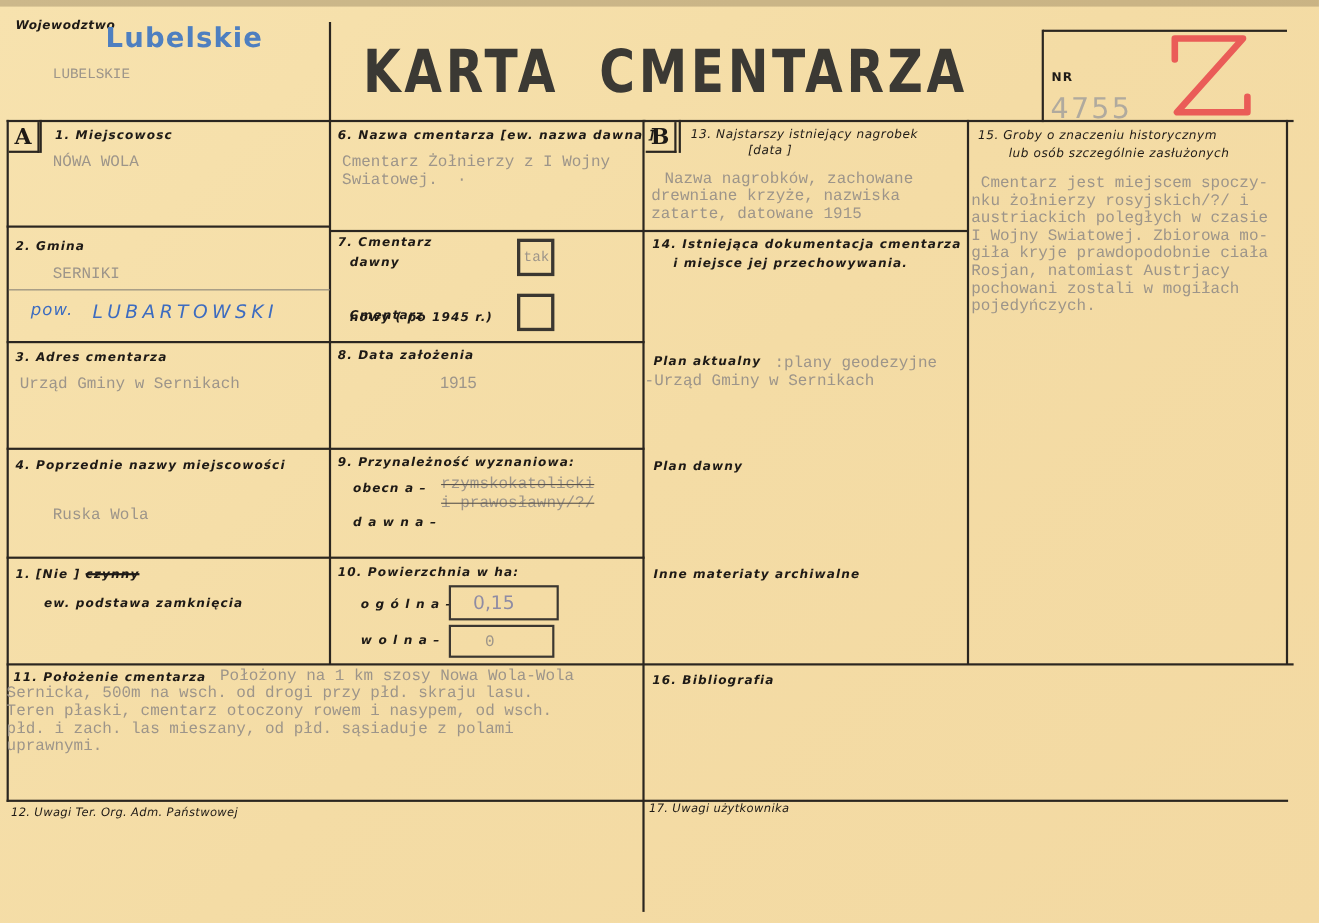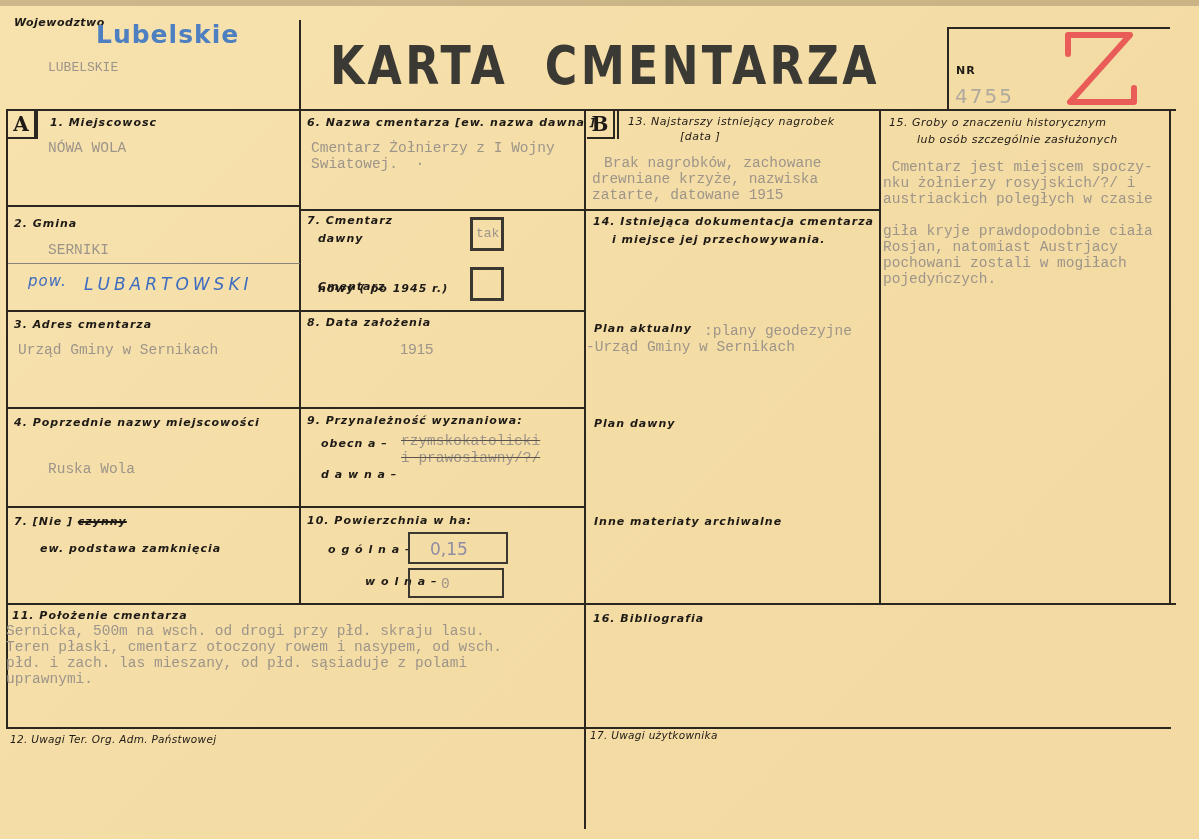--- a/index.html
+++ b/index.html
@@ -41,21 +41,21 @@
   .section-box {
     position:absolute; width:26px; height:26px; border:2px solid #2b2620; border-top:none; border-left:none;
     font-family:"DejaVu Serif", serif; font-weight:bold; font-size:20px; color:#1e1a16;
     display:flex; align-items:center; justify-content:center;
   }
   .checkbox { position:absolute; width:34px; height:34px; border:3px solid #3b3731; box-sizing:border-box; }
   .valbox { position:absolute; border:2px solid #3b3731; box-sizing:border-box; }
   .zmark { position:absolute; }
   .strike { text-decoration:line-through; text-decoration-color:#5a544c; }
   .strike-dark { text-decoration:line-through; text-decoration-color:#1e1a16; text-decoration-thickness:2px; }
-  .nr-digits { position:absolute; font-family:"DejaVu Sans", sans-serif; font-size:20px; color:#b0aa9e; letter-spacing:2px; }
+  .nr-digits { position:absolute; font-family:"DejaVu Sans", sans-serif; font-size:26px; color:#b0aa9e; letter-spacing:2px; }
 </style>
 </head>
 <body>
 
 <div class="card">
   <div class="frame-top"></div>
 
   <div class="label thin" style="left:14px;top:16px;font-weight:bold;">Wojewodztwo</div>
   <div class="stamp" style="left:96px;top:20px;">Lubelskie</div>
   <div class="typed" style="left:48px;top:60px;font-size:13px;">LUBELSKIE</div>
@@ -105,21 +105,21 @@
   <div class="hand" style="left:28px;top:272px;font-size:15px;letter-spacing:1px;">pow.</div>
   <div class="hand" style="left:84px;top:274px;font-size:17px;">LUBARTOWSKI</div>
 
   <div class="label" style="left:14px;top:318px;">3. Adres   cmentarza</div>
   <div class="typed" style="left:18px;top:342px;">Urząd Gminy w Sernikach</div>
 
   <div class="label" style="left:14px;top:416px;">4. Poprzednie  nazwy  miejscowości</div>
   <div class="typed" style="left:48px;top:441px;margin-top:20px;">Ruska Wola</div>
 
   <div class="label" style="left:14px;top:515px;">
-    <span>7.  [Nie ]</span>
+    <span>1.  [Nie ]</span>
     <span class="strike-dark">czynny</span>
   </div>
   <div class="label" style="left:40px;top:542px;">ew. podstawa  zamknięcia</div>
 
   <div class="label" style="left:307px;top:116px;">6. Nazwa  cmentarza  [ew. nazwa dawna ]</div>
   <div class="typed" style="left:311px;top:140px;">Cmentarz Żołnierzy z I Wojny</div>
   <div class="typed" style="left:311px;top:156px;">Swiatowej.  ·</div>
 
   <div class="label" style="left:307px;top:214px;">7. Cmentarz</div>
   <div class="label" style="left:318px;top:232px;">dawny</div>
@@ -137,54 +137,56 @@
   <div class="label" style="left:321px;top:437px;">obecn a –</div>
   <div class="typed strike" style="left:401px;top:433px;">rzymskokatolicki</div>
   <div class="typed strike" style="left:401px;top:450px;">i prawosławny/?/</div>
   <div class="label" style="left:321px;top:468px;">d a w n a –</div>
 
   <div class="label" style="left:307px;top:514px;">10. Powierzchnia   w  ha:</div>
   <div class="label" style="left:328px;top:543px;">o g ó l n a –</div>
   <div class="valbox" style="left:408px;top:532px;width:100px;height:32px;">
     <span class="typed" style="left:20px;top:7px;font-family:'DejaVu Sans',sans-serif;font-size:17px;color:#8f8ca4;">0,15</span>
   </div>
-  <div class="label" style="left:328px;top:575px;margin-left:37px;">w o l n a –</div>
+  <div class="label" style="left:328px;top:575px;">w o l n a –</div>
   <div class="valbox" style="left:408px;top:568px;width:96px;height:30px;">
     <span class="typed" style="left:31px;top:6px;">0</span>
   </div>
 
   <div class="line v" style="left:585px;top:109px;height:2px;"></div>
   <div class="section-box" style="left:587px;top:111px;">B</div>
   <div class="line v" style="left:617px;top:109px;height:30px;"></div>
 
   <div class="label thin" style="left:628px;top:115px;">13. Najstarszy istniejący nagrobek</div>
   <div class="label thin" style="left:680px;top:130px;">[data ]</div>
-  <div class="typed" style="left:604px;top:155px;">Brak nagrobków, zachowane</div>
+  <div class="typed" style="left:604px;top:155px;">Nazwa nagrobków, zachowane</div>
   <div class="typed" style="left:592px;top:171px;">drewniane krzyże, nazwiska</div>
   <div class="typed" style="left:592px;top:187px;">zatarte, datowane 1915</div>
 
   <div class="label" style="left:593px;top:215px;">14. Istniejąca dokumentacja cmentarza</div>
   <div class="label" style="left:612px;top:233px;">i miejsce jej przechowywania.</div>
   <div class="label" style="left:594px;top:322px;">Plan aktualny</div>
   <div class="typed" style="left:704px;top:323px;">:plany geodezyjne</div>
   <div class="typed" style="left:586px;top:339px;text-align:right;">-Urząd Gminy w Sernikach</div>
   <div class="label" style="left:594px;top:417px;">Plan  dawny</div>
   <div class="label" style="left:594px;top:515px;">Inne  materiaty  archiwalne</div>
 
   <div class="label thin" style="left:889px;top:116px;">15. Groby  o znaczeniu  historycznym</div>
   <div class="label thin" style="left:917px;top:133px;">lub  osób  szczególnie  zasłużonych</div>
   <div class="typed" style="left:883px;top:175px;">nku żołnierzy rosyjskich/?/ i</div>
   <div class="typed" style="left:883px;top:159px;"> Cmentarz jest miejscem spoczy-</div>
   <div class="typed" style="left:883px;top:191px;">austriackich poległych w czasie</div>
+  <div class="typed" style="left:883px;top:207px;">I Wojny Swiatowej. Zbiorowa mo-</div>
   <div class="typed" style="left:883px;top:223px;">giła kryje prawdopodobnie ciała</div>
   <div class="typed" style="left:883px;top:239px;">Rosjan, natomiast Austrjacy</div>
   <div class="typed" style="left:883px;top:255px;">pochowani zostali w mogiłach</div>
   <div class="typed" style="left:883px;top:271px;">pojedyńczych.</div>
 
   <div class="label" style="left:12px;top:609px;">11. Położenie   cmentarza</div>
+  <div class="typed" style="left:200px;top:607px;">Położony na 1 km szosy Nowa Wola-Wola</div>
   <div class="typed" style="left:6px;top:623px;">Sernicka, 500m na wsch. od drogi przy płd. skraju lasu.</div>
   <div class="typed" style="left:6px;top:655px;">płd. i zach. las mieszany, od płd. sąsiaduje z polami</div>
   <div class="typed" style="left:6px;top:639px;">Teren płaski, cmentarz otoczony rowem i nasypem, od wsch.</div>
   <div class="typed" style="left:6px;top:671px;">uprawnymi.</div>
 
   <div class="label" style="left:593px;top:612px;">16. Bibliografia</div>
 
   <div class="label thin" style="left:10px;top:733px;letter-spacing:.3px;font-size:10.5px;">12. Uwagi   Ter. Org. Adm. Państwowej</div>
 
   <div class="label thin" style="left:590px;top:729px;letter-spacing:.3px;font-size:10.5px;">17. Uwagi   użytkownika</div>

